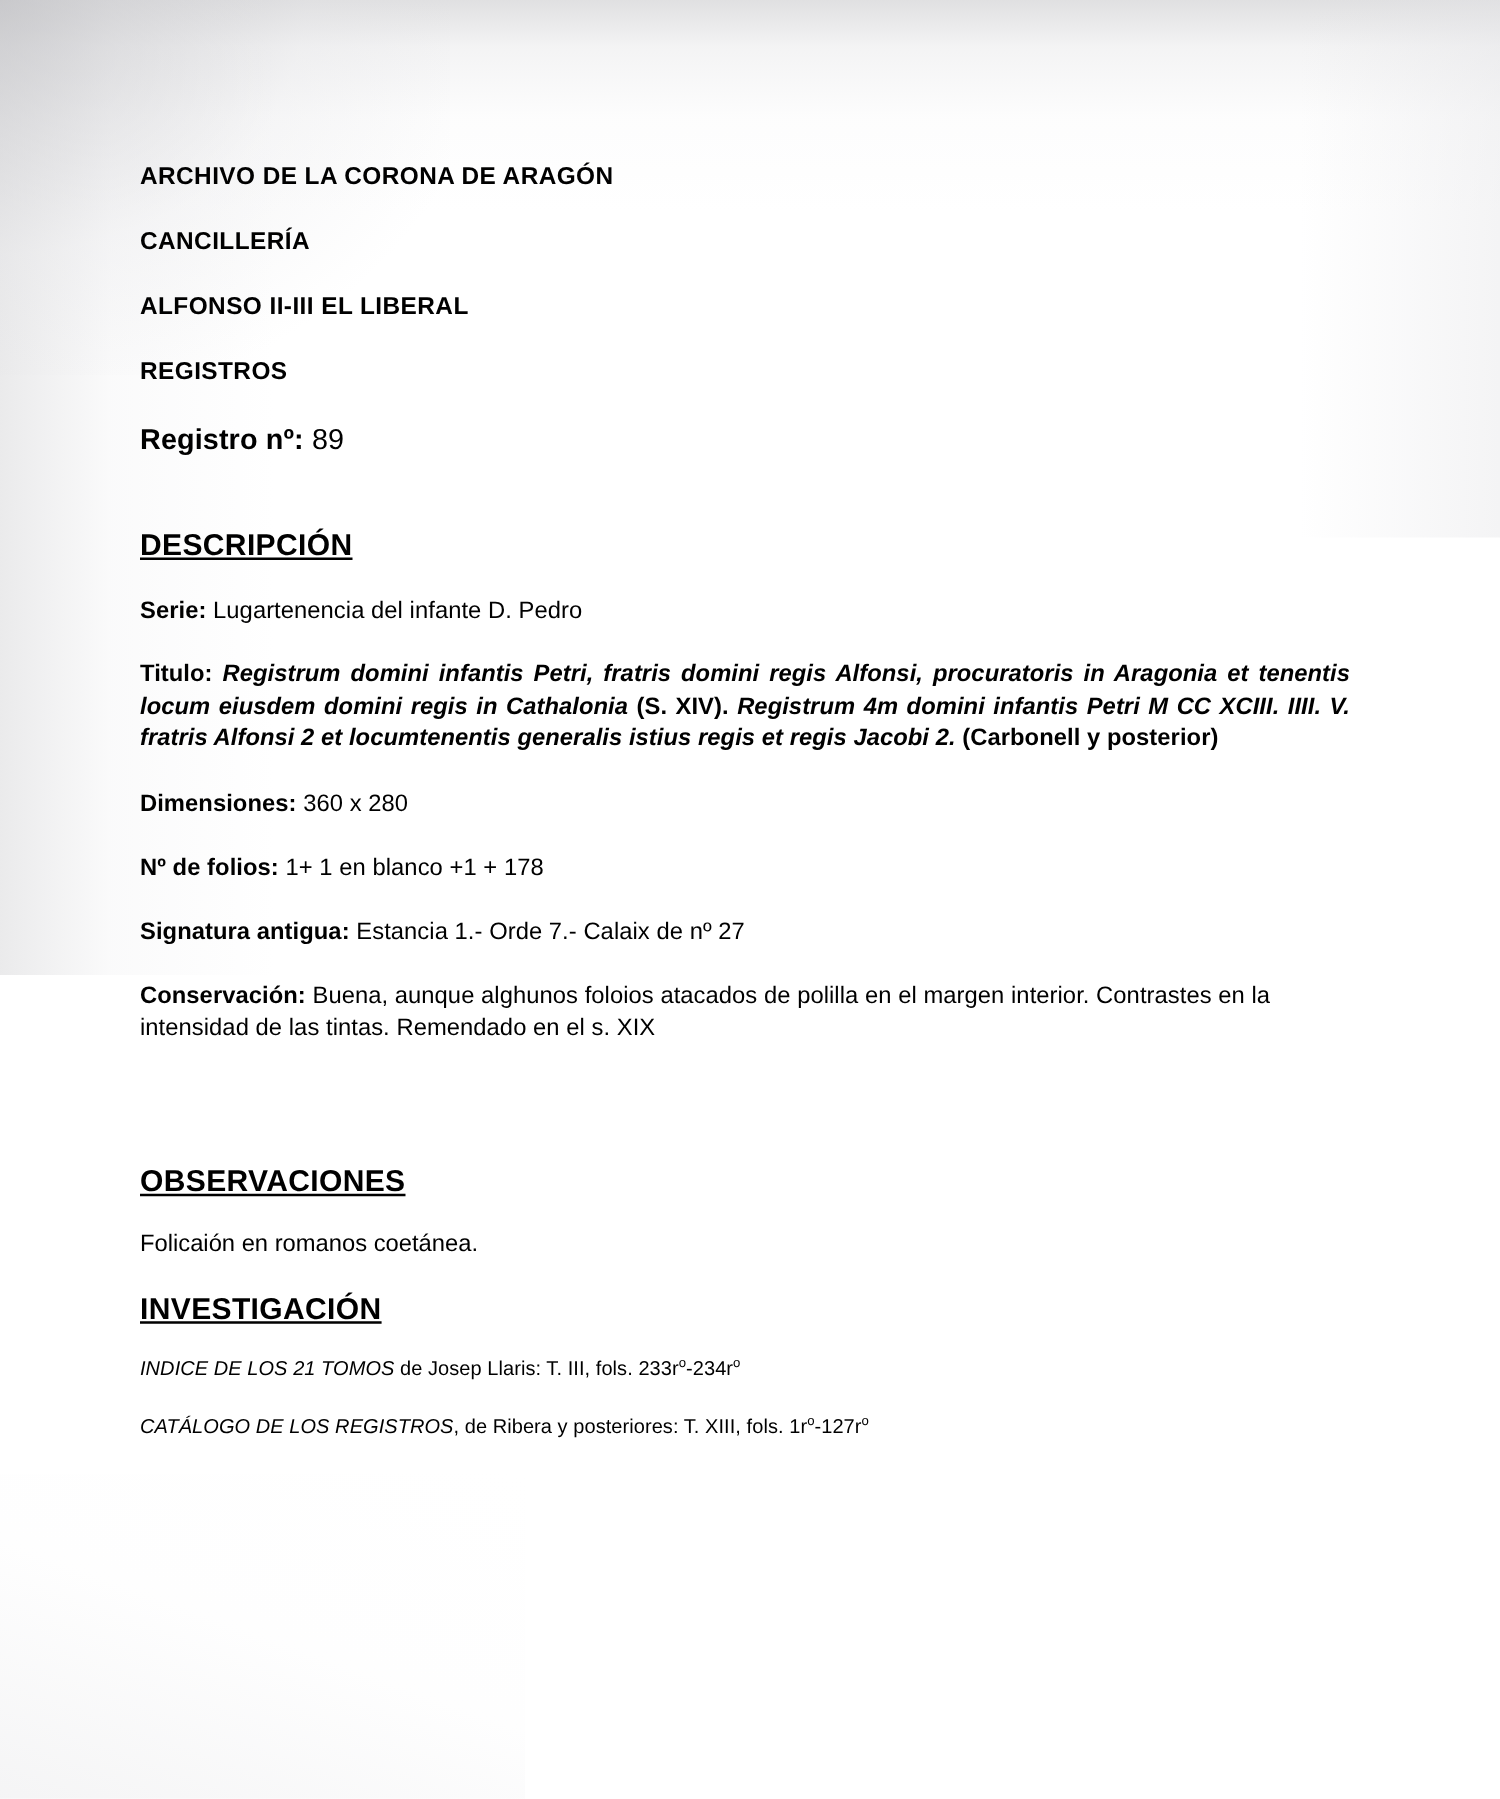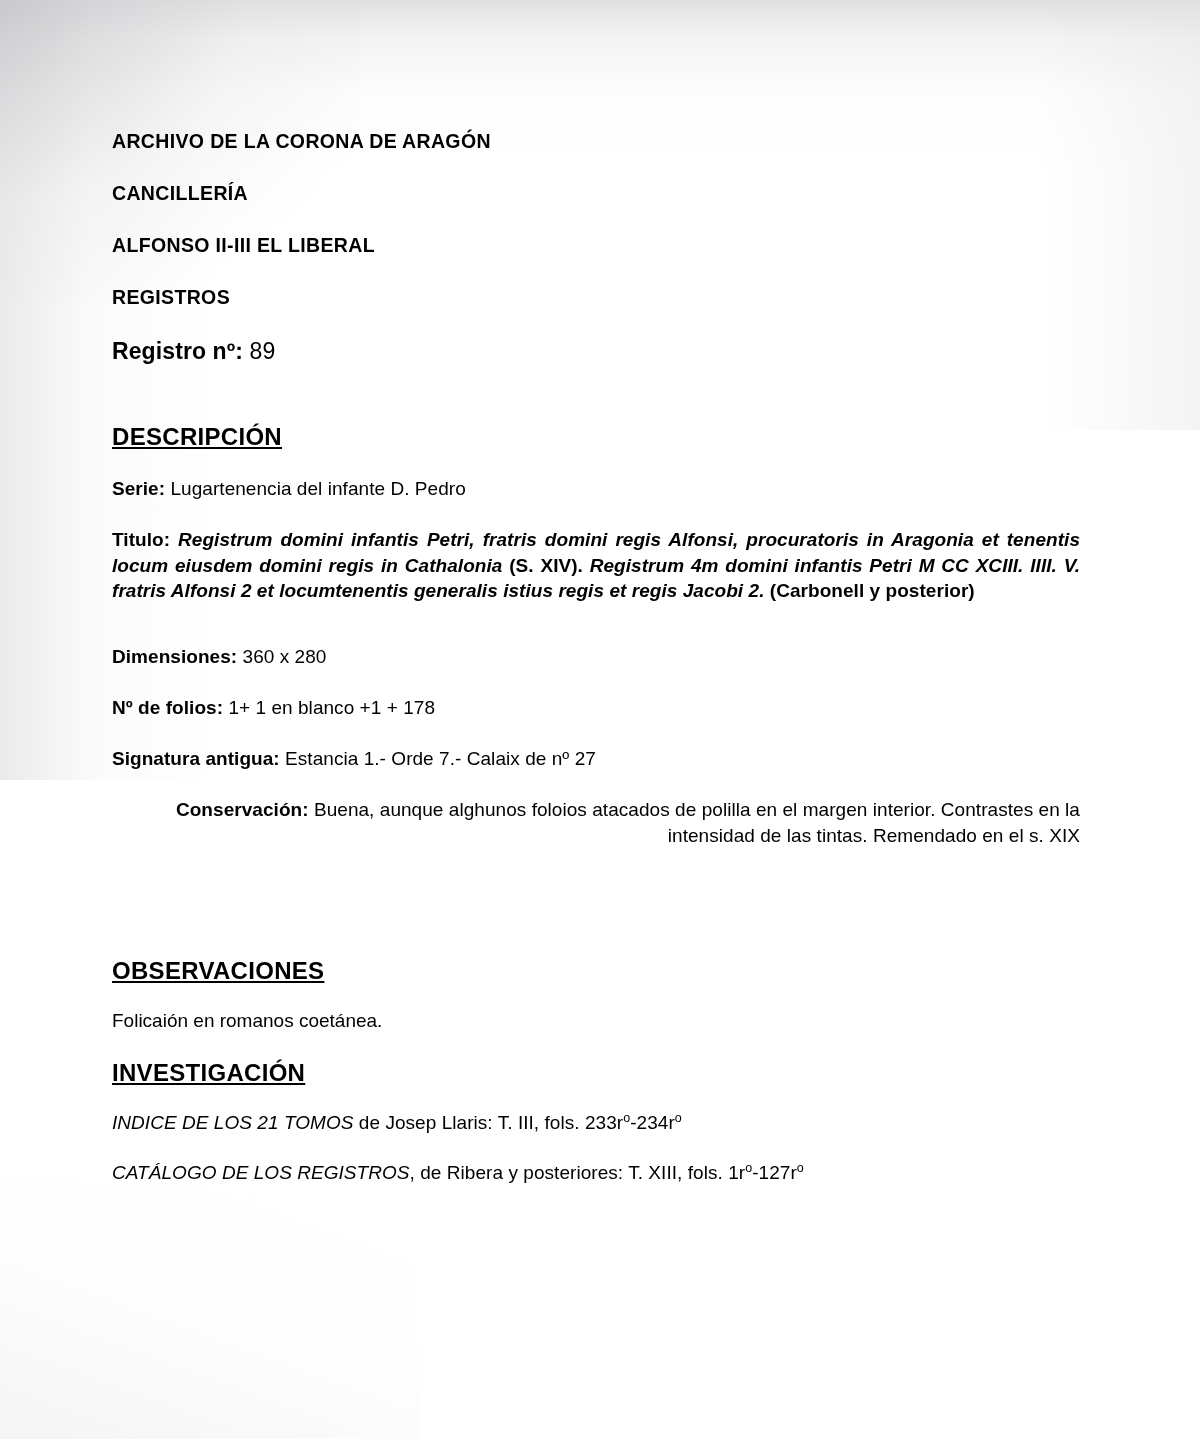--- a/index.html
+++ b/index.html
@@ -105,48 +105,47 @@
     margin: 0 0 25px 0;
     letter-spacing: 0.05px;
   }
   .field .lbl {
     font-weight: bold;
   }
   .field .val { font-weight: normal; }
 
   .field.titulo {
     text-align: justify;
-    margin-bottom: 40px;
+    margin-bottom: 27px;
     line-height: 25.5px;
   }
   .field.titulo .ital {
     font-style: italic;
     font-weight: bold;
   }
   .field.titulo .roman {
     font-style: normal;
     font-weight: bold;
   }
 
   .field.conserv {
-    margin-bottom: 16px;
+    margin-bottom: 4px;
     line-height: 26px;
-    text-align: right;
   }
 
   .block-gap-1 { height: 58px; }
   .block-gap-2 { height: 92px; }
 
   .obs-text {
     font-size: 19px;
     margin: 0 0 27px 0;
   }
 
   .inv-entry {
-    font-size: 19px;
+    font-size: 16px;
     margin: 0 0 28px 0;
     letter-spacing: 0.05px;
   }
   .inv-entry:last-child { margin-bottom: 0; }
   .inv-entry .it {
     font-style: italic;
   }
   sup.ord {
     font-size: 0.66em;
     vertical-align: super;

